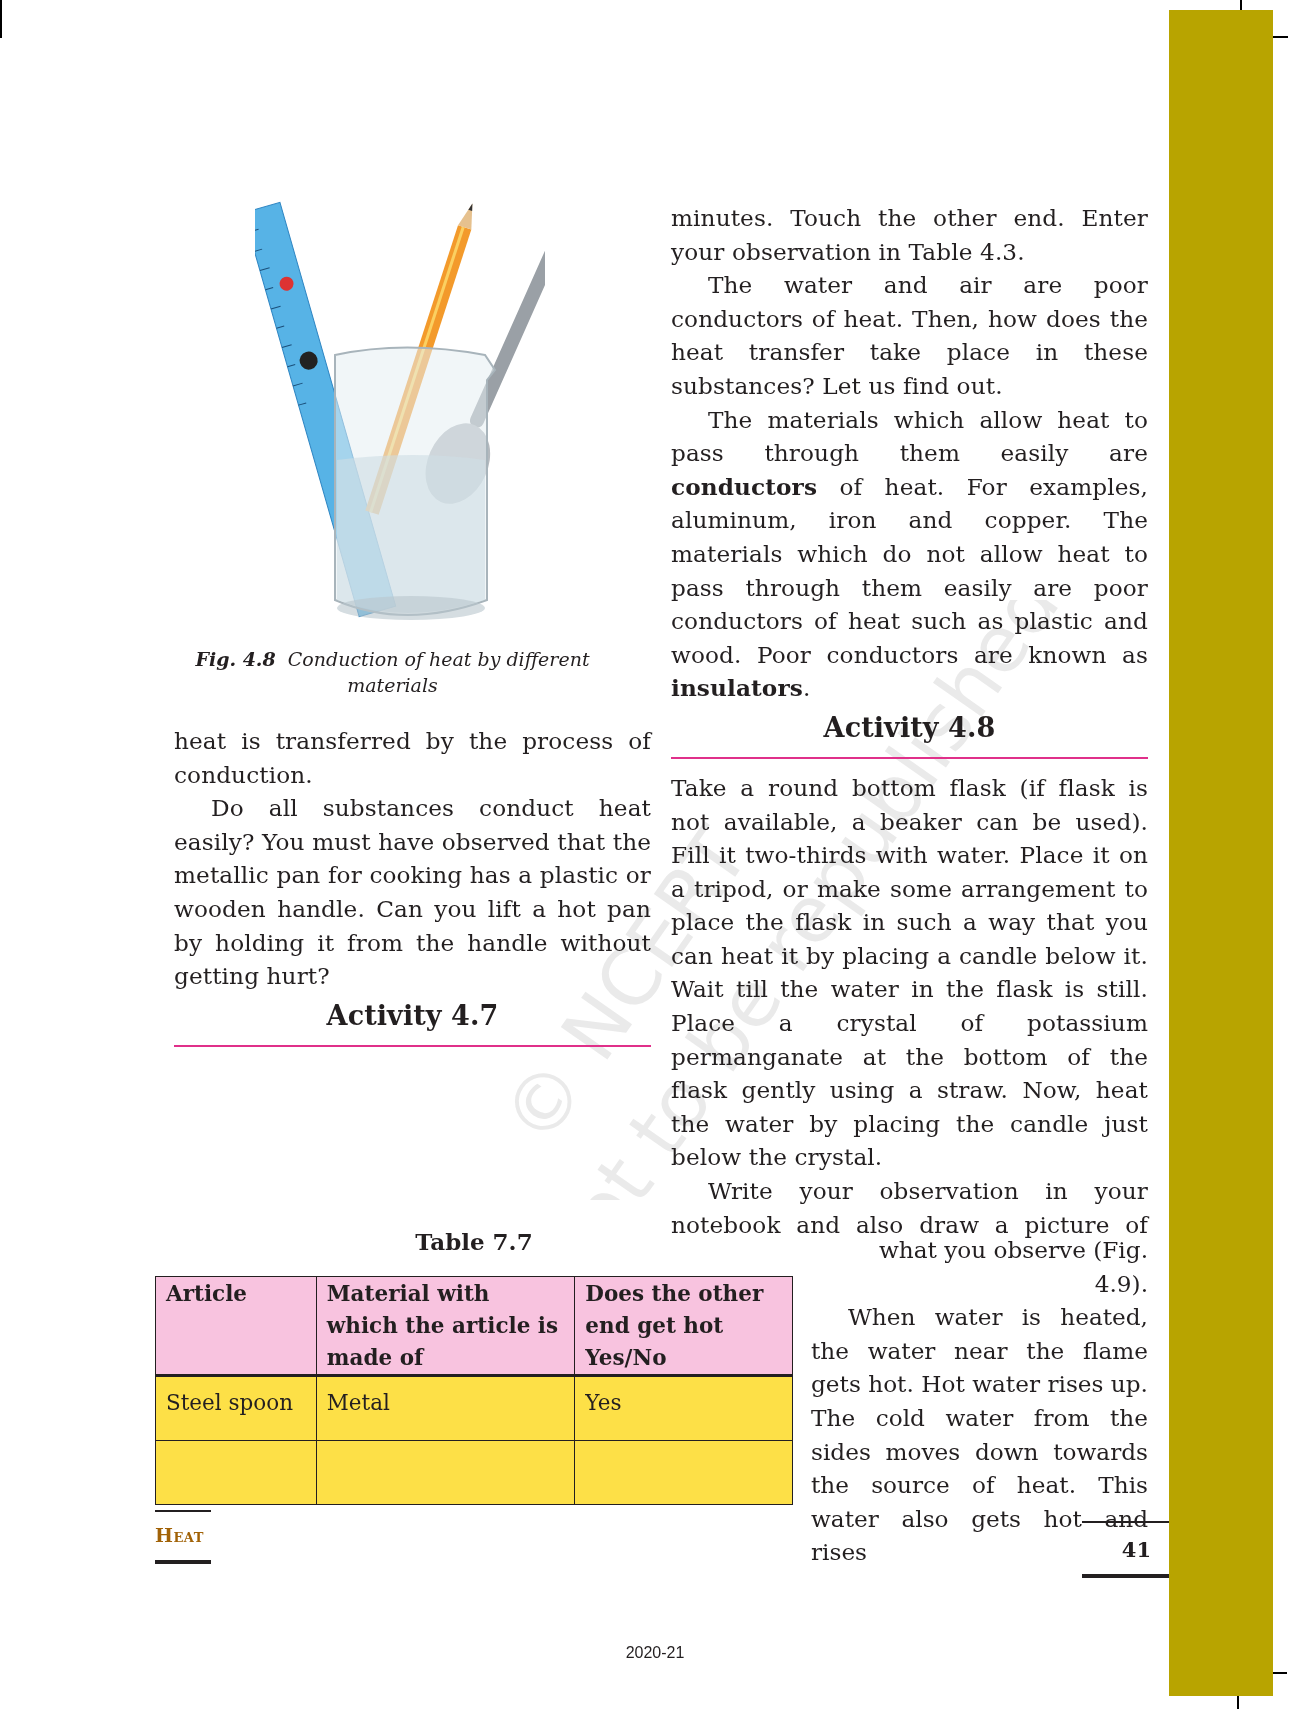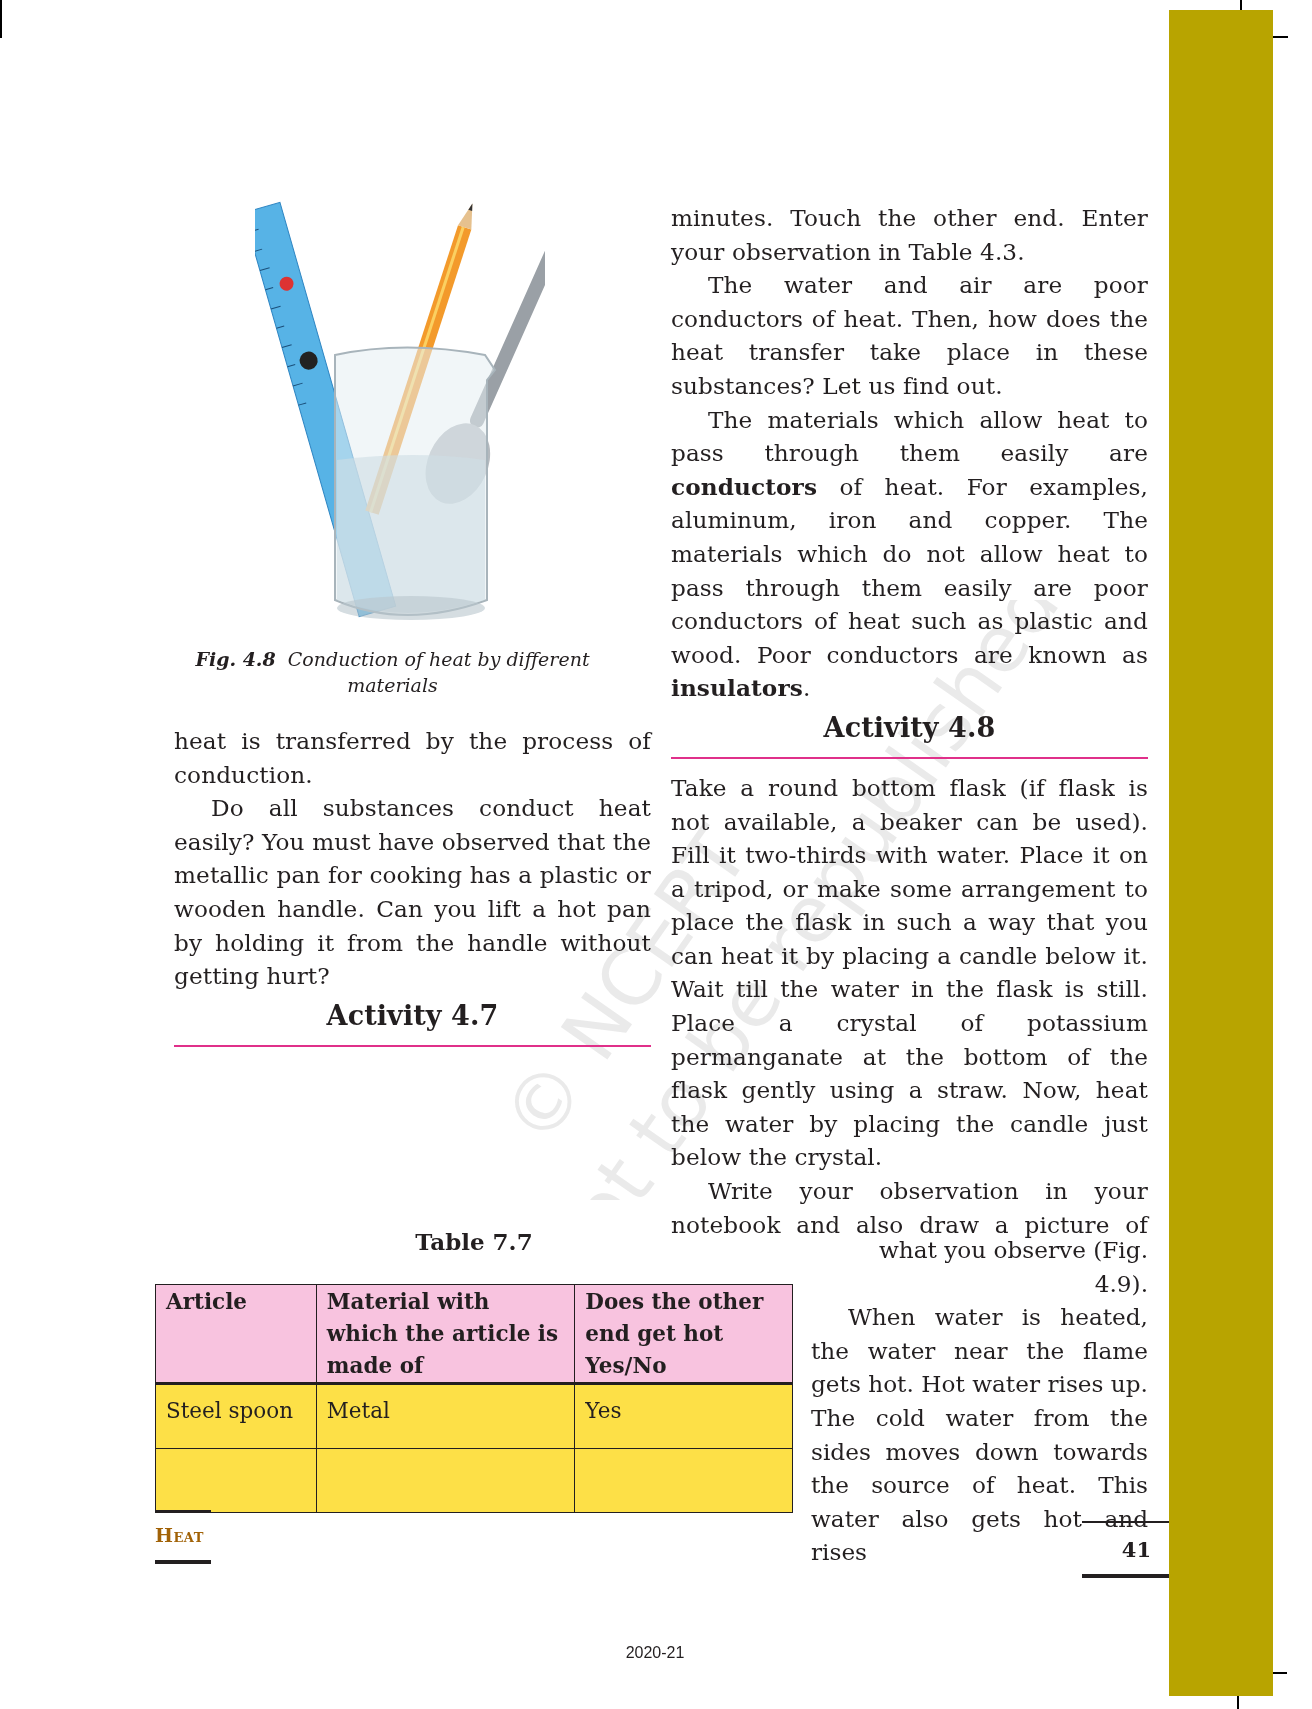--- a/index.html
+++ b/index.html
@@ -15,21 +15,21 @@
   .right-col { left:671px; width:477px; }
   .fig { position:absolute; left:255px; top:190px; width:290px; height:440px; }
   .caption { position:absolute; left:170px; top:646px; width:445px; text-align:center;
              font-size:19px; line-height:26px; font-style:italic; }
   .caption b { font-style:italic; font-weight:bold; }
   .act-title { font-weight:bold; font-size:27px; line-height:34px; padding-bottom:12px;
                border-bottom:2.5px solid #e0308a; margin:6px 0 12px 0;text-align:center; }
   .table-title { position:absolute; left:155px; width:638px; top:1228px; text-align:center;
                  font-weight:bold; font-size:23px; }
   table.t43 { position:absolute; left:155px; top:1276px; width:638px; border-collapse:collapse;
-              font-size:21.5px; line-height:32px;margin-top:8px; }
+              font-size:21.5px; line-height:32px; }
   table.t43 td { border:1.5px solid #231f20; vertical-align:top; padding:1px 10px 0 10px; }
   table.t43 tr.head td { background:#f8c3df; font-weight:bold; height:95px; }
   table.t43 tr.head { border-bottom:3px solid #231f20; }
   table.t43 tr.row td { background:#fde047; height:53px; padding-top:10px; }
   .right-wrap { position:absolute; left:811px; width:337px; font-size:23.2px; line-height:33.6px; }
   .right-wrap p { margin:0; text-align:justify; }
   .footer-left { position:absolute; left:155px; top:1510px; width:56px; }
   .footer-left .line-top { height:2px; background:#231f20; }
   .footer-left .line-bot { height:4px; background:#231f20; margin-top:14px; }
   .heat-label { color:#a16207; font-weight:bold; font-size:19px; margin-top:12px; letter-spacing:0.5px; }

